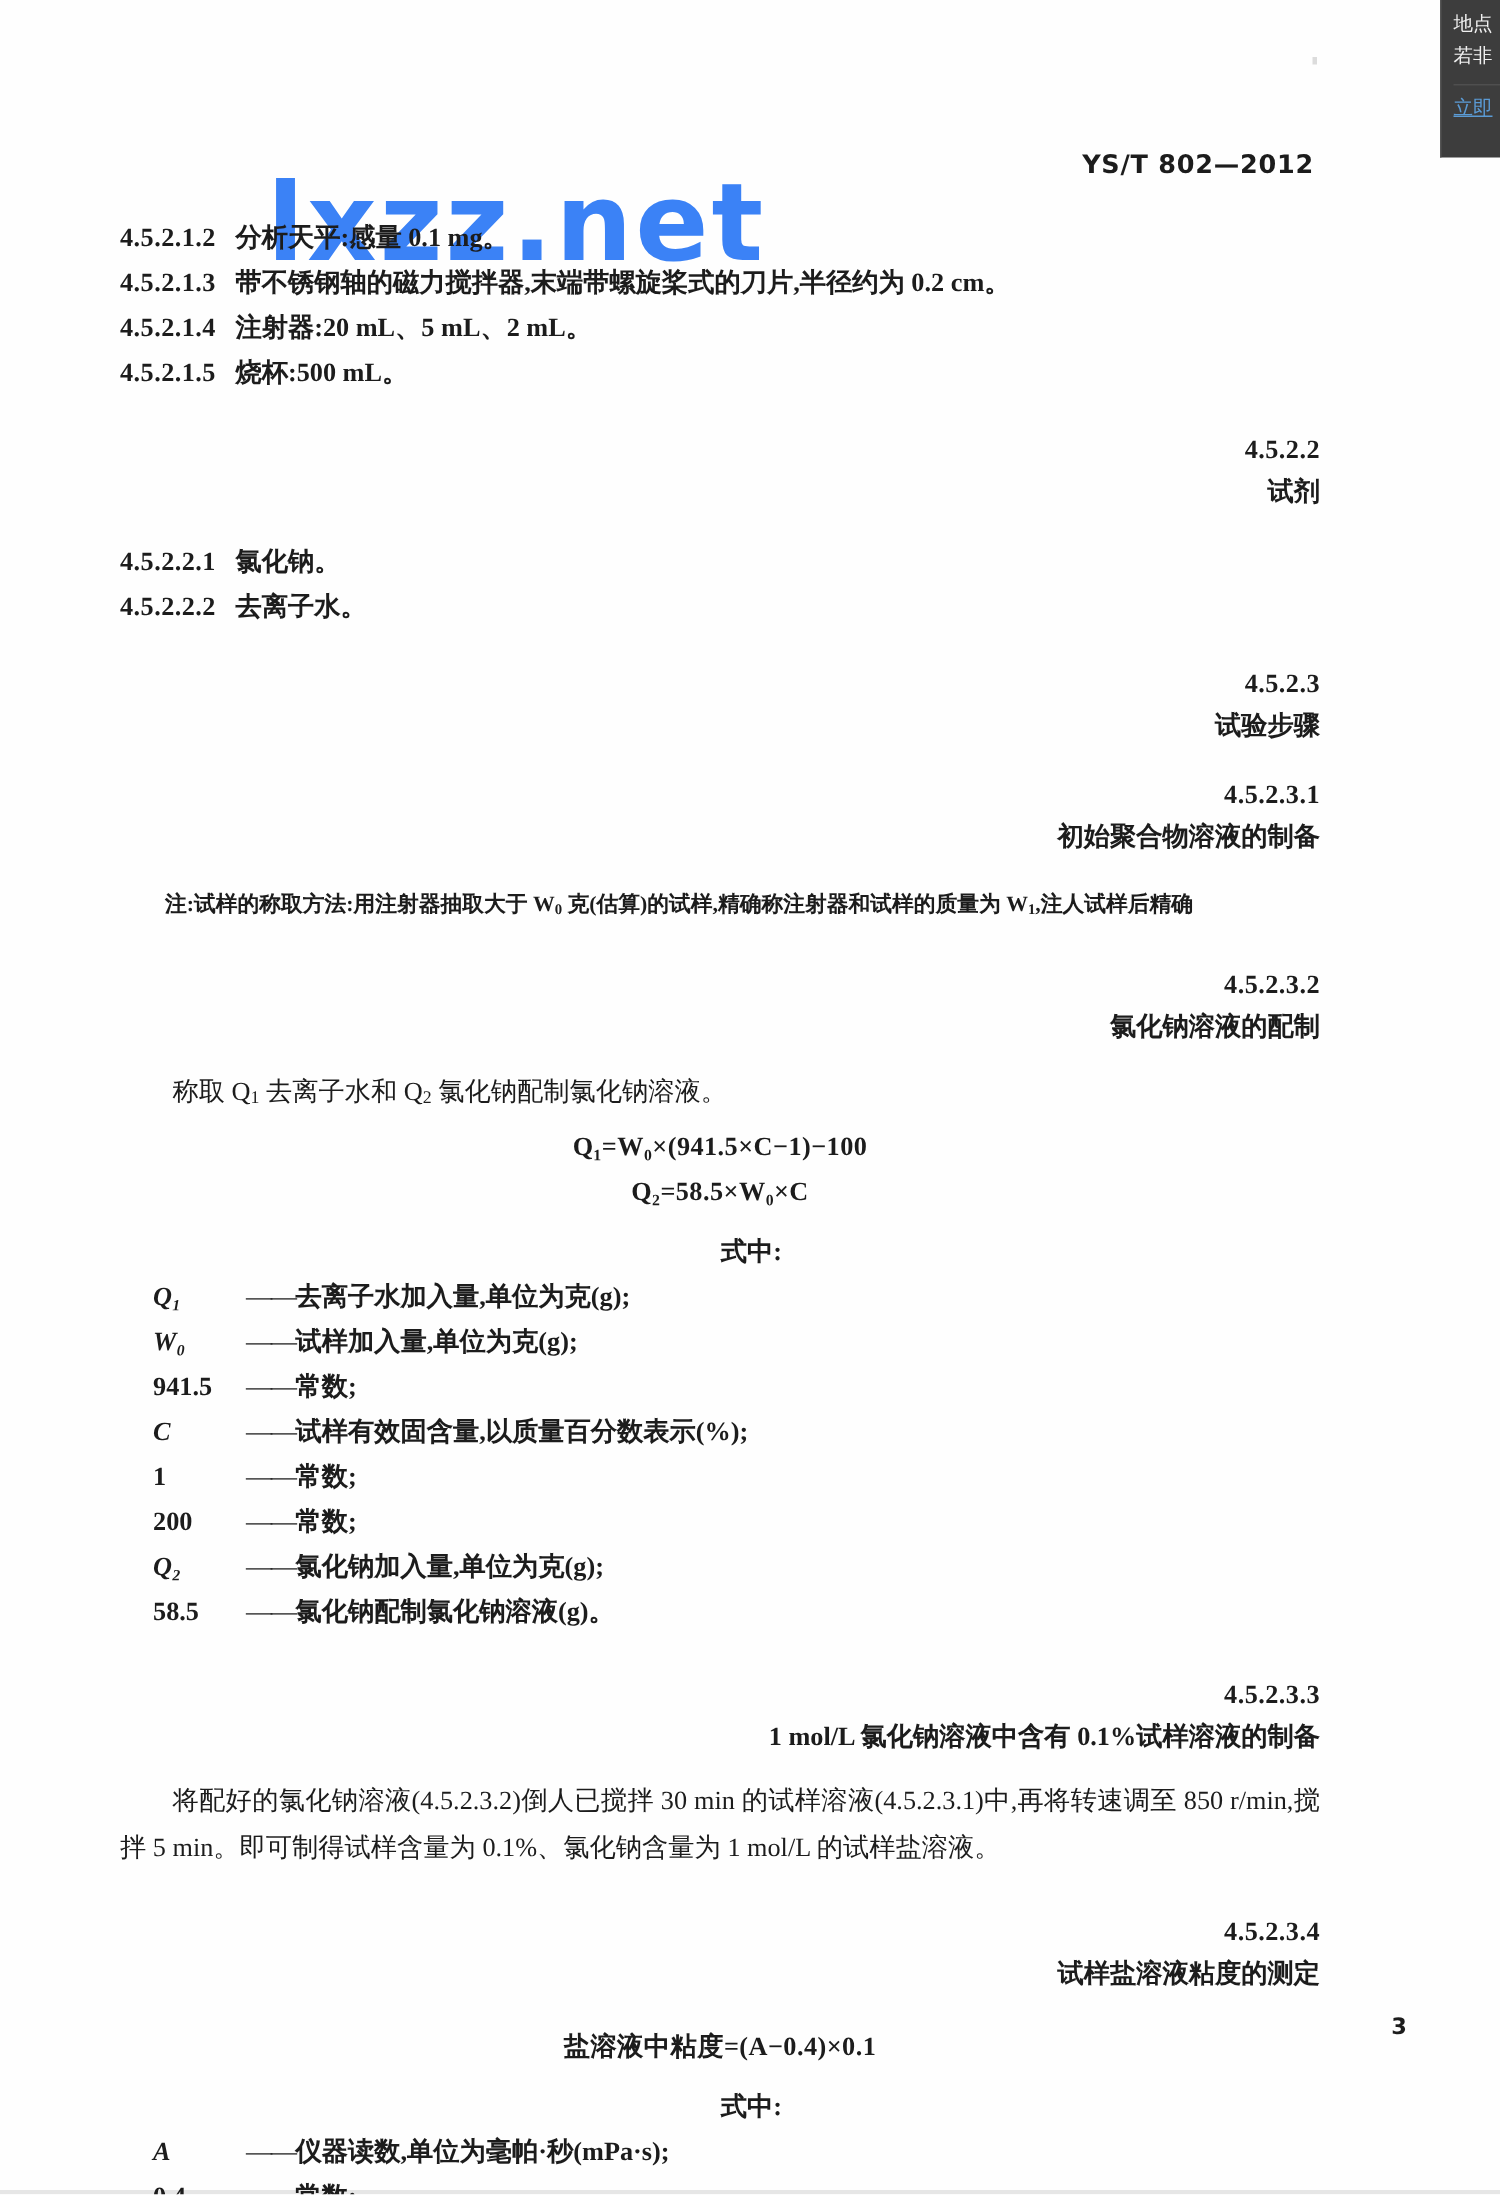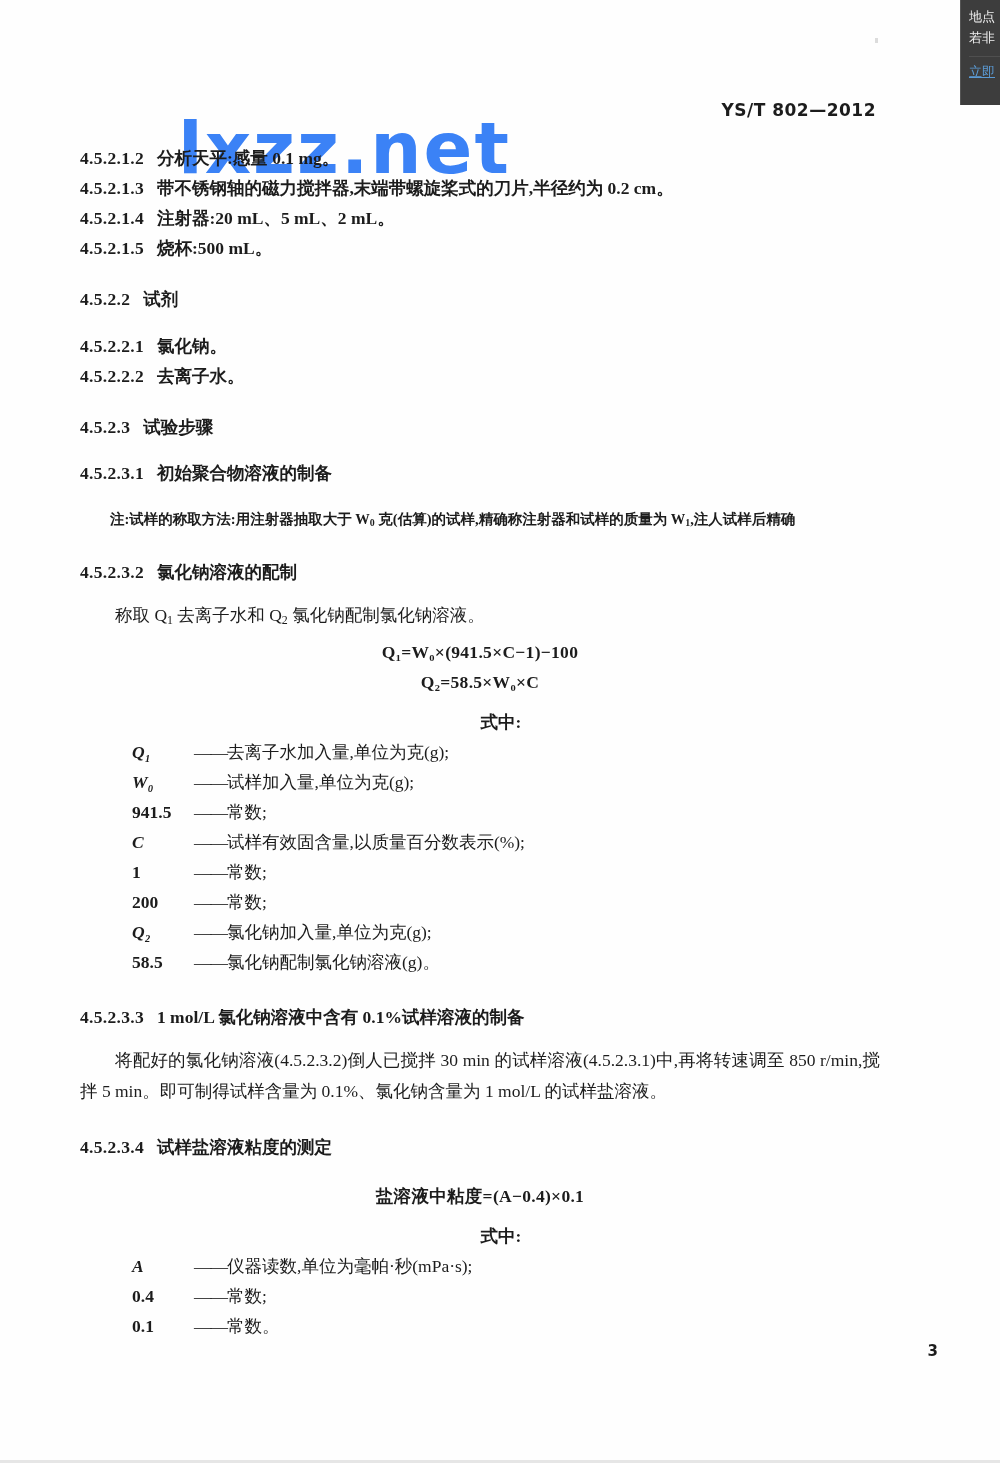--- a/index.html
+++ b/index.html
@@ -102,20 +102,21 @@
   }
 
   
   .heading {
     display: flex;
     align-items: flex-end;
     font-size: 17.5px;
     font-weight: 700;
     line-height: 28px;
     white-space: nowrap;
+    flex-direction: column;
   }
   .heading .num { flex: 0 0 auto; letter-spacing: 0.3px; }
   .heading .txt { margin-left: 13px; }
 
   .sp-14 { height: 14px; }
   .sp-18 { height: 18px; }
   .sp-22 { height: 22px; }
   .sp-26 { height: 26px; }
   .sp-10 { height: 10px; }
   .sp-6  { height: 6px; }
@@ -155,41 +156,41 @@
 
   
   .where-label {
     font-size: 17.5px;
     line-height: 30px;
     margin-left: 42px;
     font-weight: 700;
     text-align: center;
   }
   .deflist {
-    margin-left: 52px;
+    margin-left: 22px;
   }
   .defrow {
     display: flex;
     align-items: baseline;
     font-size: 17.5px;
     line-height: 30px;
     white-space: nowrap;
   }
   .defrow .sym {
     flex: 0 0 62px;
     font-weight: 700;
   }
   .defrow .sym.ital { font-style: italic; }
   .defrow .dash {
     flex: 0 0 auto;
     letter-spacing: -1px;
     font-weight: 400;
   }
   .defrow .desc {
-    font-weight: 400;
+    font-weight: 700;
     margin-left: 0;
   }
 
   sub { font-size: 0.68em; vertical-align: -0.22em; line-height: 0; }
 
   .page-number {
     position: absolute;
     right: 62px;
     top: 1342px;
     font-family: "DejaVu Sans", sans-serif;

